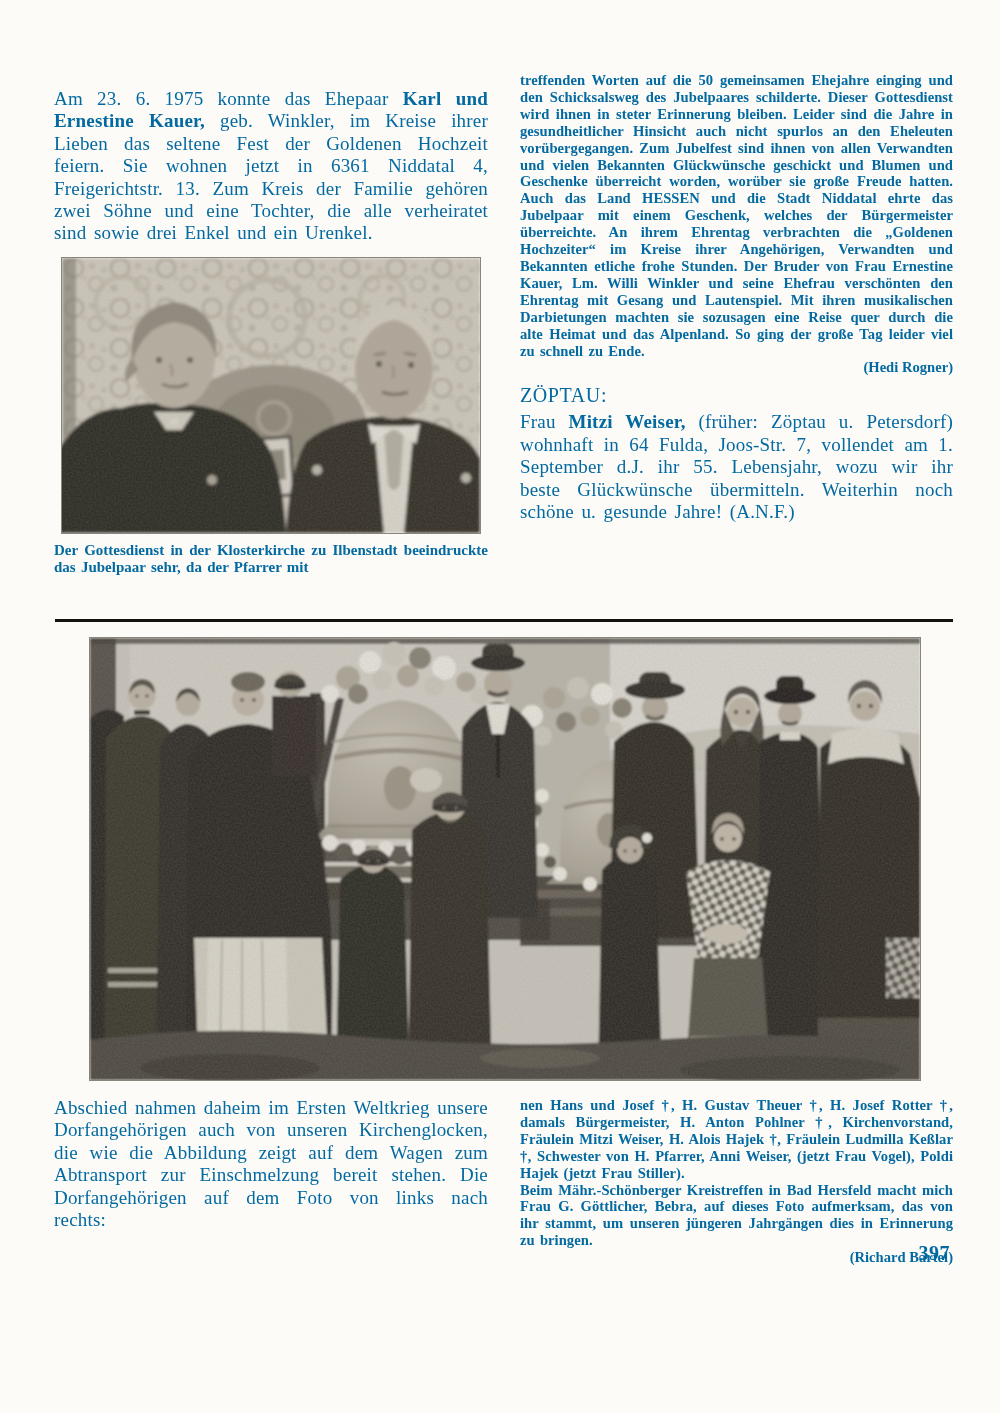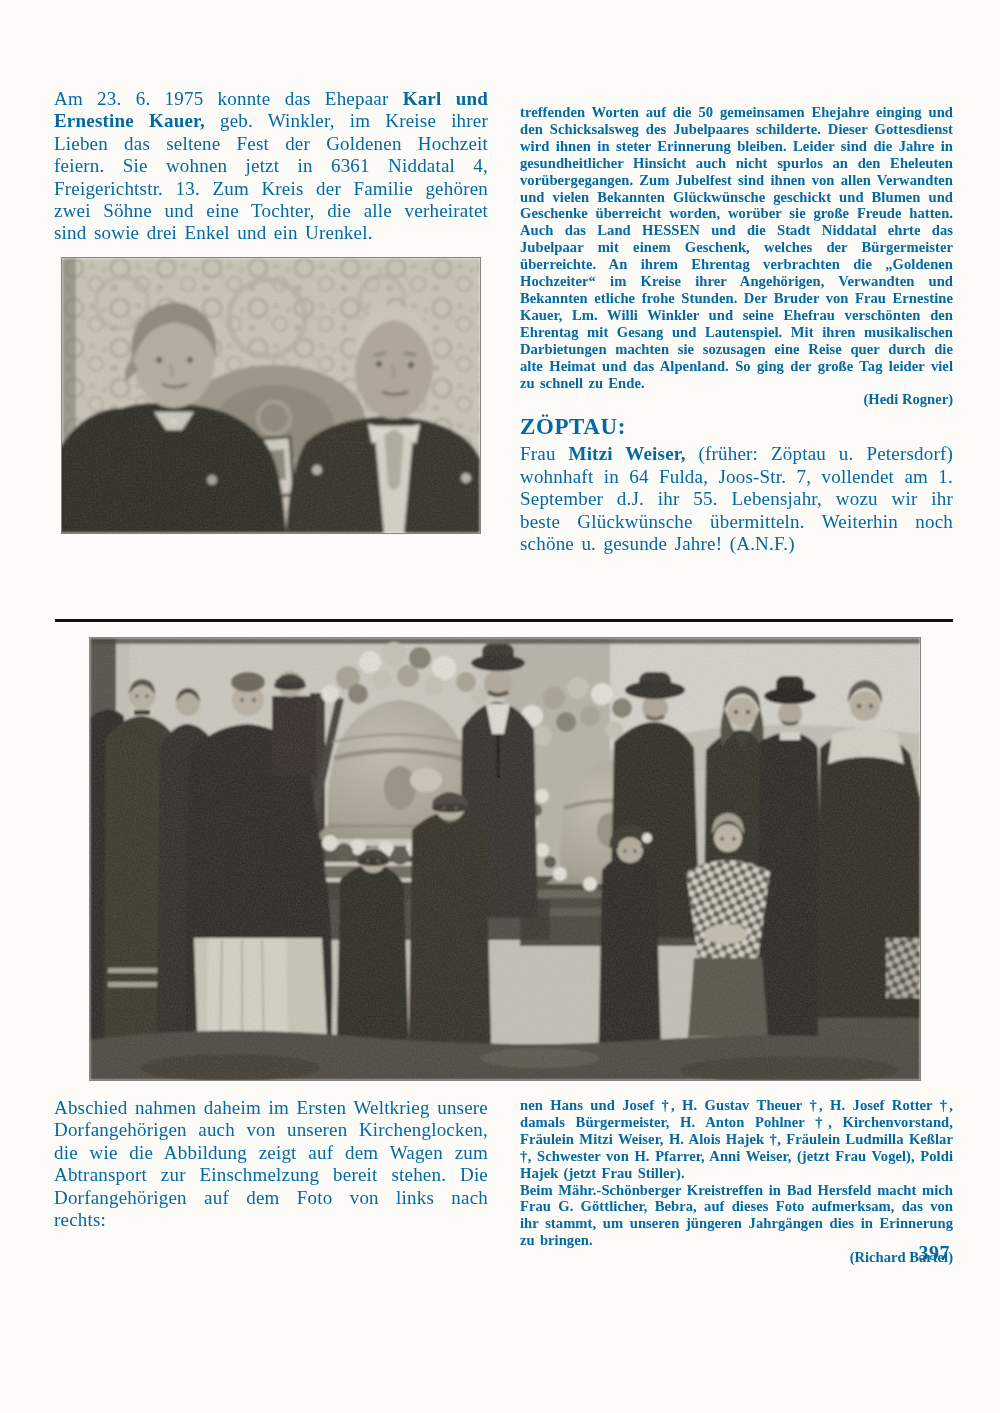--- a/index.html
+++ b/index.html
@@ -11,23 +11,23 @@
   .page{
     position:relative;width:1000px;height:1413px;
     background:#fcfbf8;color:#0369a1;overflow:hidden;
   }
   p{margin:0;}
   .justify{text-align:justify;}
   .body-lg{font-size:19px;line-height:22.4px;word-spacing:2.5px;letter-spacing:.2px;}
   .body-sm{font-size:14.6px;line-height:16.9px;font-weight:700;word-spacing:1.5px;letter-spacing:.05px;}
   .caption{font-size:15px;line-height:17.6px;font-weight:700;word-spacing:1.5px;margin-top:9px;}
   .byline{font-size:14.6px;line-height:17px;font-weight:700;text-align:right;}
-  .section-heading{font-size:23px;line-height:24px;font-weight:700;letter-spacing:.6px;margin:7px 0 4px 0;}
+  .section-heading{font-size:20px;line-height:24px;font-weight:400;letter-spacing:.6px;margin:7px 0 4px 0;}
   .col-top-left{position:absolute;left:54px;top:88px;width:434px;}
-  .col-top-right{position:absolute;left:520px;top:104px;width:433px;}
+  .col-top-right{position:absolute;left:520px;top:72px;width:433px;}
   .col-bottom-left{position:absolute;left:54px;top:1097px;width:434px;}
   .col-bottom-right{position:absolute;left:520px;top:1097px;width:433px;}
   figure{margin:0;}
   .figure-couple{margin:13px 0 0 8px;width:418px;height:275px;}
   .figure-bells{position:absolute;left:90px;top:638px;width:830px;height:442px;}
   .photo-frame{display:block;width:100%;height:100%;outline:1px solid #8a857b;}
   .divider{position:absolute;left:55px;top:619px;width:898px;height:3px;background:#14120e;border:none;margin:0;padding:0;}
   .page-number{position:absolute;top:1242px;right:50px;font-size:20px;font-weight:700;letter-spacing:.5px;}
   svg{display:block;width:100%;height:100%;}
 </style>
@@ -102,20 +102,21 @@
             <path d="M 330 108 Q 334 116 330 120" stroke="#9a9183" stroke-width="2.5" fill="none"></path>
             <circle cx="404" cy="220" r="5" fill="#c9c4b8" opacity="0.9"></circle>
             <circle cx="255" cy="212" r="5" fill="#c9c4b8" opacity="0.9"></circle>
           </g>
         </g>
         <rect x="0" y="0" width="418" height="275" filter="url(#noise1)" opacity="0.45"></rect>
       </svg>
       </span>
     </figure>
 
+    <p class="caption justify">Der Gottesdienst in der Klosterkirche zu Ilbenstadt beeindruckte das Jubelpaar sehr, da der Pfarrer mit</p>
   </div>
 
   <div class="col-top-right">
     <p class="body-sm justify">treffenden Worten auf die 50 gemeinsamen Ehejahre einging und den Schicksalsweg des Jubelpaares schilderte. Dieser Gottesdienst wird ihnen in steter Erinnerung bleiben. Leider sind die Jahre in gesundheitlicher Hinsicht auch nicht spurlos an den Eheleuten vorübergegangen. Zum Jubelfest sind ihnen von allen Verwandten und vielen Bekannten Glückwünsche geschickt und Blumen und Geschenke überreicht worden, worüber sie große Freude hatten. Auch das Land HESSEN und die Stadt Niddatal ehrte das Jubelpaar mit einem Geschenk, welches der Bürgermeister überreichte. An ihrem Ehrentag verbrachten die „Goldenen Hochzeiter“ im Kreise ihrer Angehörigen, Verwandten und Bekannten etliche frohe Stunden. Der Bruder von Frau Ernestine Kauer, Lm. Willi Winkler und seine Ehefrau verschönten den Ehrentag mit Gesang und Lautenspiel. Mit ihren musikalischen Darbietungen machten sie sozusagen eine Reise quer durch die alte Heimat und das Alpenland. So ging der große Tag leider viel zu schnell zu Ende.</p>
     <p class="byline">(Hedi Rogner)</p>
     <h2 class="section-heading">ZÖPTAU:</h2>
     <p class="body-lg justify"><span>Frau </span><b>Mitzi Weiser,</b><span> (früher: Zöptau u. Petersdorf) wohnhaft in 64 Fulda, Joos-Str. 7, vollendet am 1. September d.J. ihr 55. Lebensjahr, wozu wir ihr beste Glückwünsche übermitteln. Weiterhin noch schöne u. gesunde Jahre! (A.N.F.)</span></p>
   </div>
 
   <hr class="divider">

